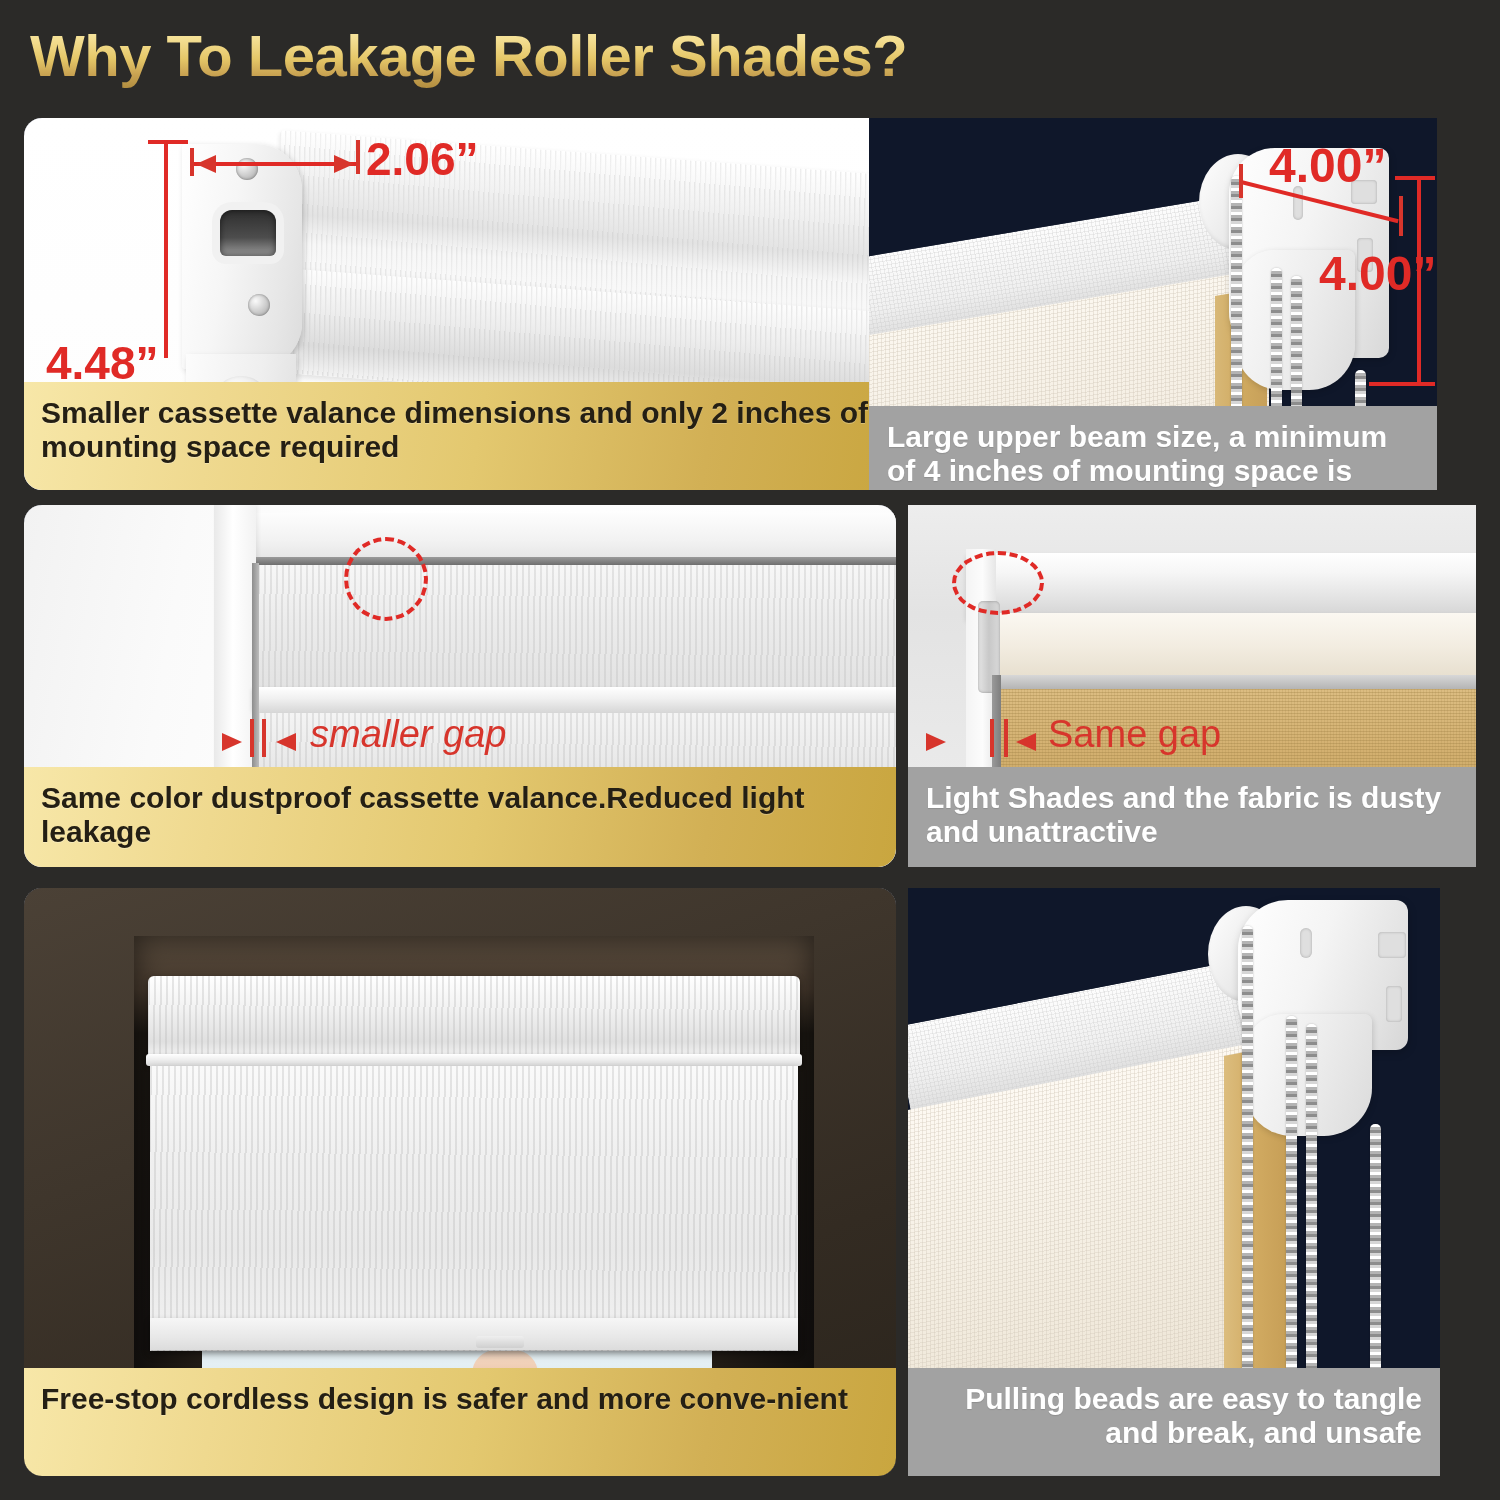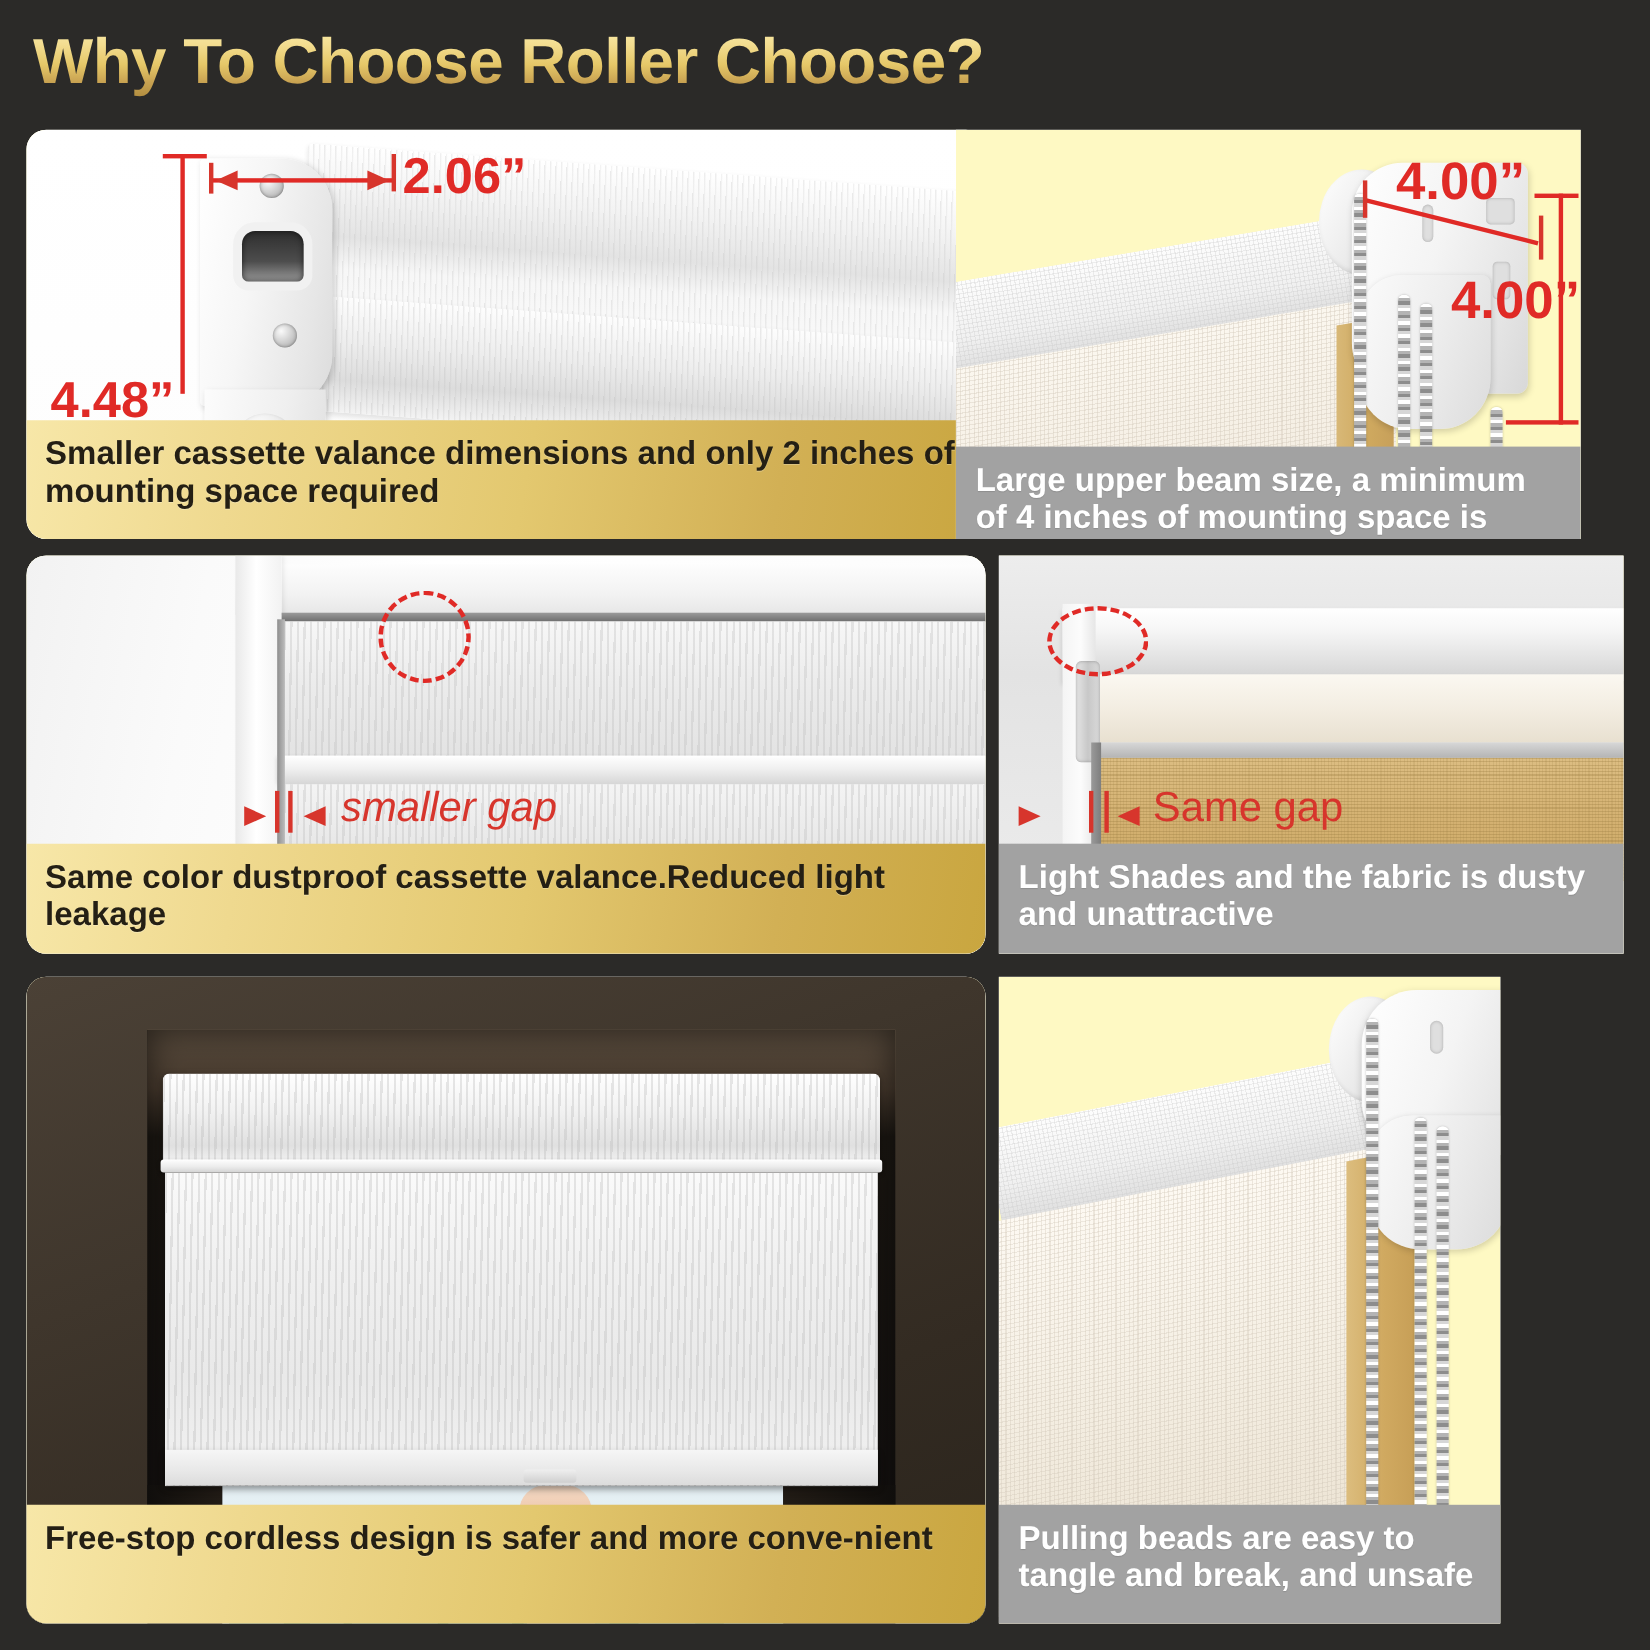--- a/index.html
+++ b/index.html
@@ -22,21 +22,21 @@
     white-space:nowrap;
   }
 
   
   .grid{position:absolute;left:0;top:0;width:1500px;height:1500px;}
 
   .panel{position:absolute;overflow:hidden;}
   .panel.left{left:24px;border-radius:18px;background:#fff;}
   .panel.right{background:#fff;}
 
-  .photo{position:absolute;left:0;top:0;right:0;bottom:0;overflow:hidden;background:#fef9c3;}
+  .photo{position:absolute;left:0;top:0;right:0;bottom:0;overflow:hidden;background:#0f172a;}
 
   
   .cap{
     position:absolute;left:0;right:0;bottom:0;
     box-sizing:border-box;
     padding:14px 18px 16px 18px;
     font-size:30px;font-weight:bold;line-height:1.12;
   }
   .cap.gold{
     background:linear-gradient(100deg,#f7e7a8 0%,#efd98f 22%,#e3c86f 52%,#d2b055 78%,#c9a63f 100%);
@@ -272,21 +272,21 @@
   .p6-brk2{position:absolute;left:336px;top:126px;width:128px;height:122px;
     background:linear-gradient(110deg,#fbfbfb 0%,#ededed 50%,#dbdbdb 100%);
     border-radius:40px 8px 48px 48px;box-shadow:1px 2px 6px rgba(0,0,0,.16);}
   .p6-disc{position:absolute;left:300px;top:18px;width:76px;height:96px;border-radius:50%;
     background:linear-gradient(120deg,#ffffff,#e8e8e8 60%,#cdcdcd 100%);
     box-shadow:inset -2px -2px 5px rgba(0,0,0,.12);}
 </style>
 </head>
 <body>
 
-<div class="title">Why To Choose Roller Choose?</div>
+<div class="title">Why To Leakage Roller Shades?</div>
 
 <div class="grid">
 
   <div class="panel left" style="top:118px;width:872px;height:372px;">
     <div class="photo">
       <div class="p1-bg"></div>
       <div class="p1-beam"></div>
       <div class="p1-beam2"></div>
       <div class="p1-cap"></div>
       <div class="p1-cap2"></div>
@@ -403,21 +403,21 @@
       <div class="p5-fingers"></div>
       <div class="p5-head"></div>
       <div class="p5-lip"></div>
       <div class="p5-fab"></div>
       <div class="p5-bottomrail"></div>
       <div class="p5-tab"></div>
     </div>
     <div class="cap gold" style="height:108px;">Free-stop cordless design is safer and more conve-nient</div>
   </div>
 
-  <div class="panel right" style="left:908px;top:888px;width:456px;height:588px;">
+  <div class="panel right" style="left:908px;top:888px;width:532px;height:588px;text-align:right;">
     <div class="photo">
       <div class="p6-roll"></div>
       <div class="p6-fab"></div>
       <div class="p6-tan"></div>
       <div class="p6-disc"></div>
       <div class="p6-brk"></div>
       <div class="p6-brk2"></div>
       <div class="p2-slot" style="left:470px;top:44px;width:28px;height:26px;"></div>
       <div class="p2-slot" style="left:478px;top:98px;width:16px;height:36px;"></div>
       <div class="p2-slot" style="left:392px;top:40px;width:12px;height:30px;border-radius:6px;"></div>

